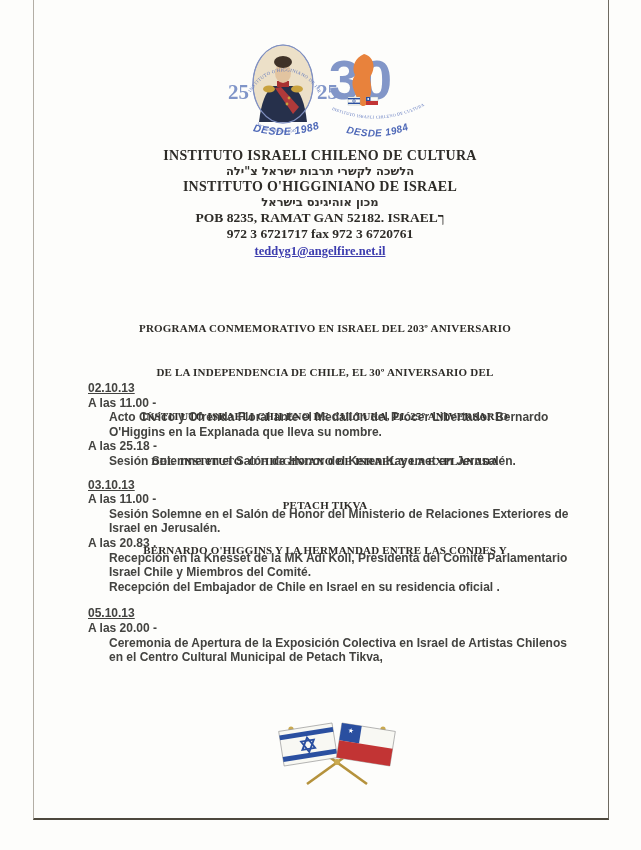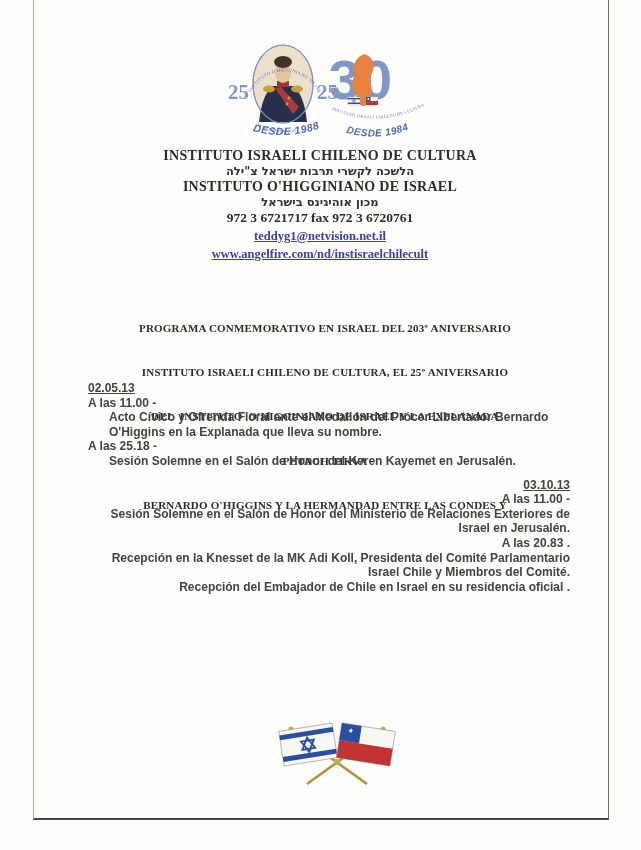--- a/index.html
+++ b/index.html
@@ -30,21 +30,21 @@
     font-family:"Liberation Serif", serif; font-weight:bold; font-size:11px;
     line-height:14.8px; letter-spacing:.2px; color:#2e2c28; white-space:pre-wrap;
   }
   
   .schedule {
     position:absolute; left:88px; top:381px; width:482px;
     font-size:12px; font-weight:bold; line-height:14.6px; color:#434340;
   }
   .sched-date { text-decoration:underline; }
   .sched-desc { white-space:pre-wrap;margin-left:21px; }
-  .gap-sm { margin-top:9px;text-align:right; }
+  .gap-sm { margin-top:9px; }
   .gap-lg { margin-top:12px; }
   
   .logo-left  { position:absolute; left:215px; top:36px;  width:140px; height:110px; }
   .logo-right { position:absolute; left:320px; top:46px;  width:112px; height:97px; }
   .flags      { position:absolute; left:272px; top:718px; width:130px; height:80px; }
   svg { display:block; }
 </style>
 </head>
 <body>
 
@@ -118,52 +118,58 @@
         <textPath href="#arcDesdeR" startOffset="2">DESDE 1984</textPath>
       </text>
     </svg>
   </div>
 
   <div class="header-block">
     <div class="h-org">INSTITUTO ISRAELI CHILENO DE CULTURA</div>
     <div class="h-heb">הלשכה לקשרי תרבות ישראל צ"ילה</div>
     <div class="h-org">INSTITUTO O'HIGGINIANO DE ISRAEL</div>
     <div class="h-heb">מכון אוהיגינס בישראל</div>
+    <div class="h-addr">POB 8235, RAMAT GAN 52182. ISRAELך</div>
     <div class="h-phone">972 3 6721717 fax 972 3 6720761</div>
-    <div><span class="h-link">teddyg1@netvision.net.il</span></div>
-    <div><span class="h-link">www.angelfire.com/nd/instisraelchilecult</span></div>
+    <div><span class="h-link">teddyg1@angelfire.net.il</span></div>
   </div>
 
   <div class="title-block">
     <div>PROGRAMA CONMEMORATIVO EN ISRAEL DEL 203º ANIVERSARIO</div>
+    <div>DE LA INDEPENDENCIA DE CHILE, EL 30º ANIVERSARIO DEL</div>
     <div>INSTITUTO ISRAELI CHILENO DE CULTURA, EL 25º ANIVERSARIO</div>
     <div>DEL  INSTITUTO  O'HIGGINIANO DE ISRAEL Y LA EXPLANADA</div>
     <div>PETACH TIKVA</div>
     <div>BERNARDO O'HIGGINS Y LA HERMANDAD ENTRE LAS CONDES Y</div>
   </div>
 
   <div class="schedule">
 
     <div class="sched-block">
-      <div class="sched-date">02.05.13</div>
+      <div class="sched-date">02.10.13</div>
       <div class="sched-time">A las 11.00 -</div>
       <div class="sched-desc">Acto Cívico y Ofrenda Floral ante el Medallón del Prócer Libertador Bernardo O'Higgins en la Explanada que lleva su nombre.</div>
       <div class="sched-time">A las 25.18 -</div>
       <div class="sched-desc">Sesión Solemne en el Salón de Honor del Keren Kayemet en Jerusalén.</div>
     </div>
 
     <div class="sched-block gap-sm">
       <div class="sched-date">03.10.13</div>
       <div class="sched-time">A las 11.00 -</div>
       <div class="sched-desc">Sesión Solemne en el Salón de Honor del Ministerio de Relaciones Exteriores de  Israel en Jerusalén.</div>
       <div class="sched-time">A las 20.83 .</div>
       <div class="sched-desc">Recepción en la Knesset de la MK Adi Koll, Presidenta del Comité Parlamentario Israel Chile y Miembros del Comité.</div>
       <div class="sched-desc">Recepción del Embajador de Chile en Israel en su residencia oficial .</div>
     </div>
 
+    <div class="sched-block gap-lg">
+      <div class="sched-date">05.10.13</div>
+      <div class="sched-time">A las 20.00 -</div>
+      <div class="sched-desc">Ceremonia de Apertura de la Exposición Colectiva en Israel de Artistas Chilenos en el Centro Cultural Municipal de Petach Tikva,</div>
+    </div>
 
   </div>
 
   <div class="flags">
     <svg width="130" height="80" viewBox="0 0 130 80">
 
       <line x1="20" y1="12" x2="95" y2="66" stroke="#b5923c" stroke-width="2.6"></line>
       <line x1="110" y1="12" x2="35" y2="66" stroke="#b5923c" stroke-width="2.6"></line>
       <circle cx="19" cy="11" r="2.6" fill="#caa94e"></circle>
       <circle cx="111" cy="11" r="2.6" fill="#caa94e"></circle>

